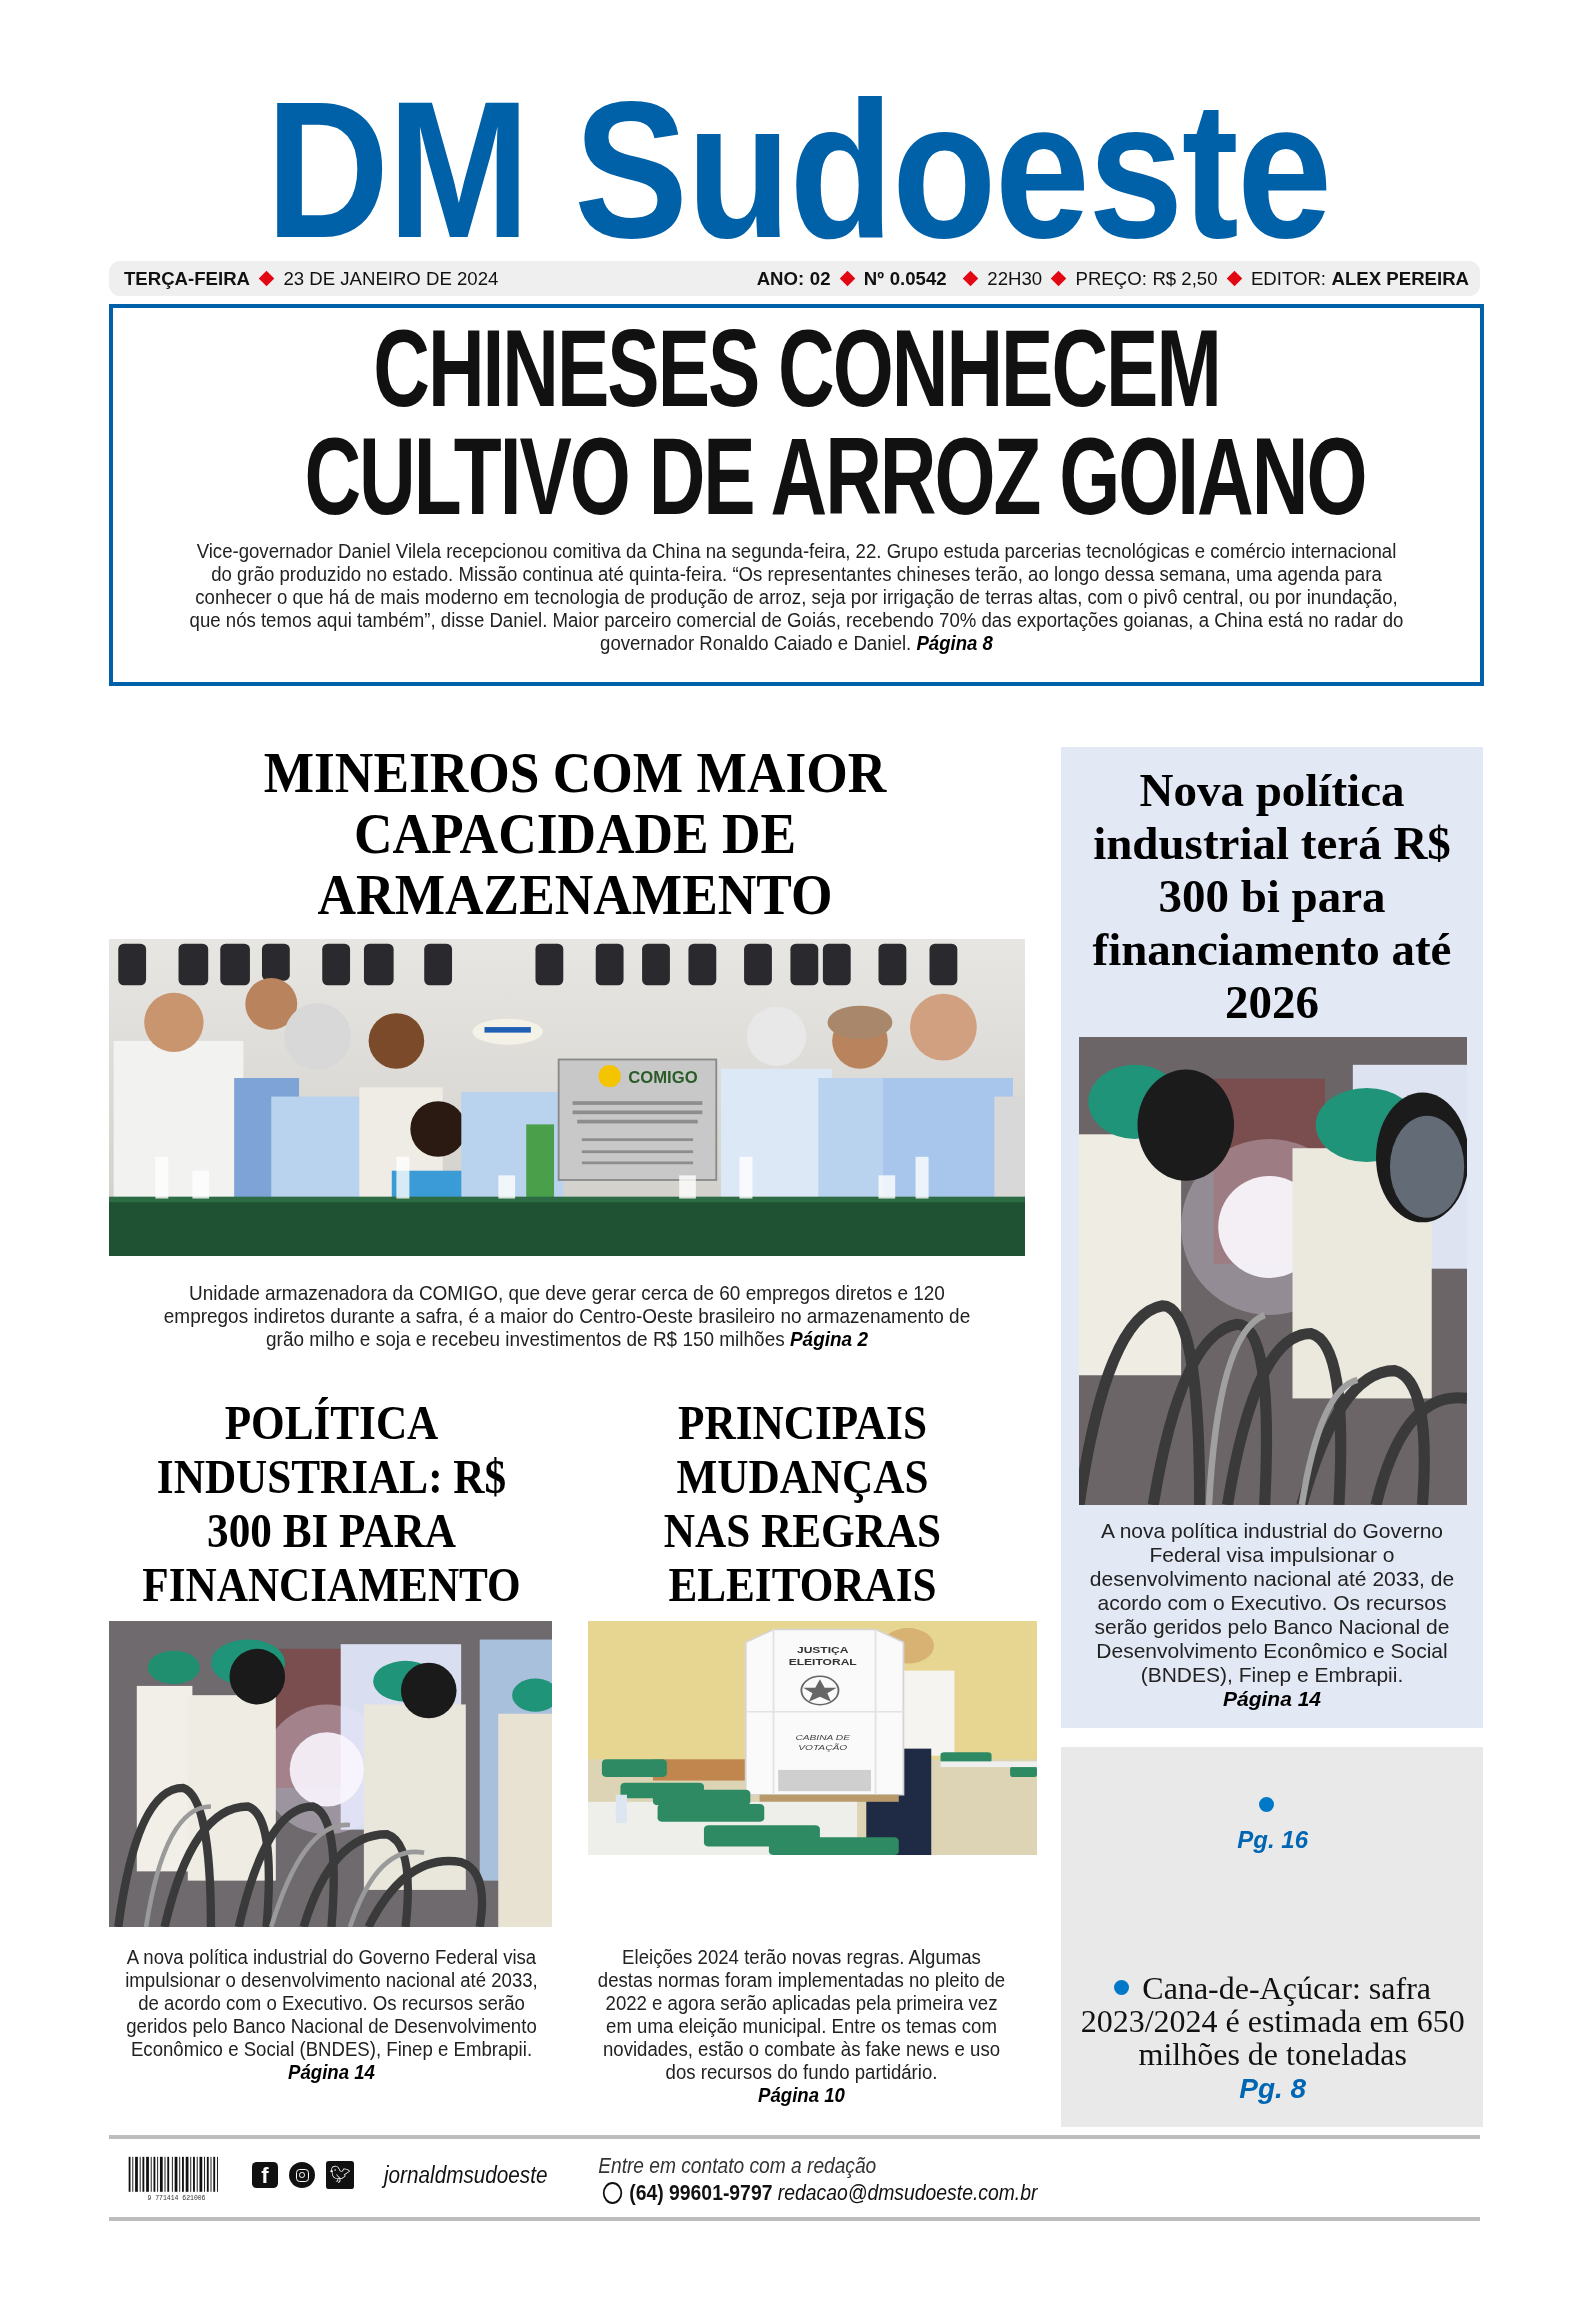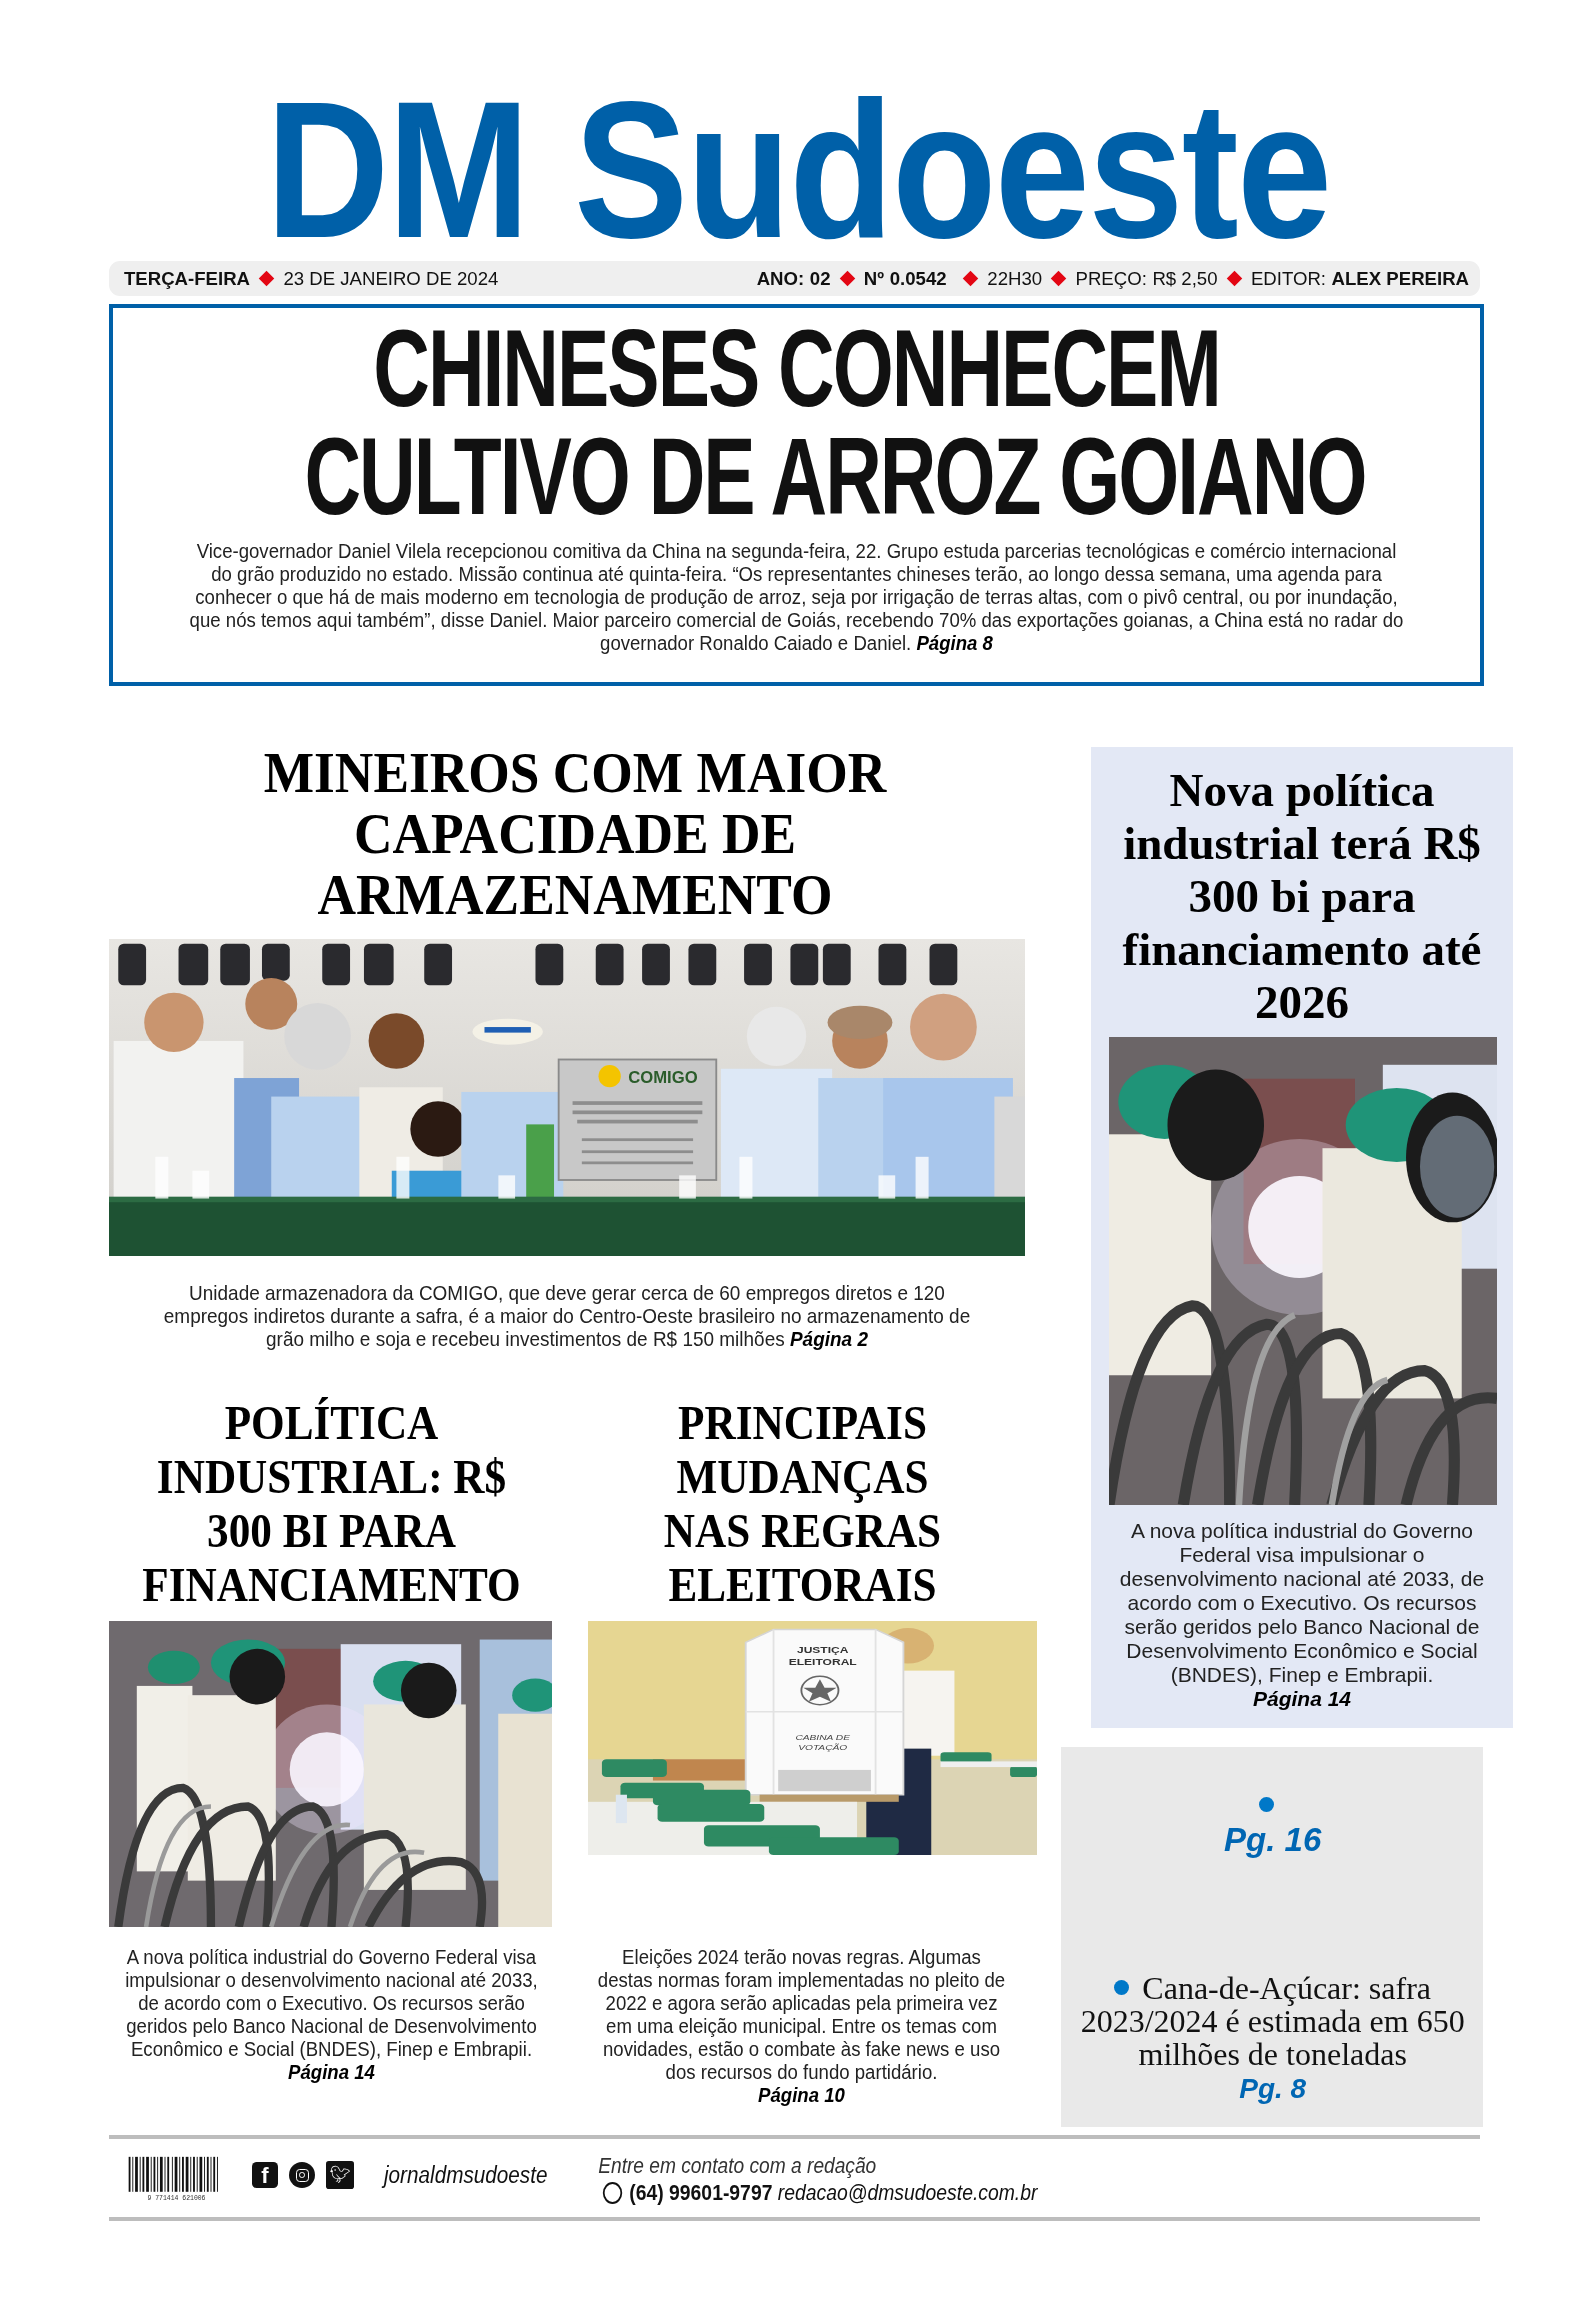--- a/index.html
+++ b/index.html
@@ -63,21 +63,21 @@
   }
 
   .photo { overflow: hidden; }
   .photo svg { width: 100%; height: 100%; display: block; }
 
   .caption {
     font-family: "Liberation Sans", sans-serif; text-align: center; color: #222;
   }
 
   
-  .sidebar1 { left: 1061px; top: 747px; width: 422px; height: 981px; background: #e3e8f5; margin-left: 30px; }
+  .sidebar1 { left: 1061px; top: 747px; width: 422px; height: 981px; background: #e3e8f5; }
   .sidebar2 { left: 1061px; top: 1747px; width: 422px; height: 380px; background: #e9e9e9; }
   .bullet { display: inline-block; width: 15px; height: 15px; border-radius: 50%; margin-right: 13px; vertical-align: 3.7px; }
 
   .footer-line { left: 109px; height: 3.7px; width: 1371px; background: #bdbdbd; }
 </style>
 </head>
 <body>
 
 <div class="abs masthead" style="color:#0060a8;">
   <span>DM Sudoeste</span>
@@ -321,21 +321,21 @@
   </div>
   <div class="caption" style="position:absolute; left:11px; top:772px; width:400px; font-size:21px; line-height:24px;">
     <div>A nova política industrial do Governo Federal visa impulsionar o desenvolvimento nacional até 2033, de acordo com o Executivo. Os recursos serão geridos pelo Banco Nacional de Desenvolvimento Econômico e Social (BNDES), Finep e Embrapii.</div>
     <div class="pageref">Página 14</div>
   </div>
 </div>
 
 <div class="abs sidebar2">
   <div style="position:absolute; left:16.7px; top:42px; width:390px; text-align:center; font-family:'Liberation Serif', serif; font-size:32px; line-height:33px;">
     <span class="bullet" style="background:#0078c8;"></span>
-    <div class="pageref" style="color:#0066b3; font-family:'Liberation Sans', sans-serif; font-size:33px; line-height:35px;">Pg. 16</div>
+    <div class="pageref" style="color:#0066b3; font-family:'Liberation Sans', sans-serif; font-size:24px; line-height:35px;">Pg. 16</div>
   </div>
   <div style="position:absolute; left:16.7px; top:225px; width:390px; text-align:center; font-family:'Liberation Serif', serif; font-size:32px; line-height:33px;">
     <span class="bullet" style="background:#0078c8;"></span><span>Cana-de-Açúcar: safra 2023/2024 é estimada em 650 milhões de toneladas</span>
     <div class="pageref" style="color:#0066b3; font-family:'Liberation Sans', sans-serif; font-size:28px; line-height:35px;">Pg. 8</div>
   </div>
 </div>
 
 <div class="abs footer-line" style="top:2135px;"></div>
 <div class="abs footer-line" style="top:2217px;"></div>
 

